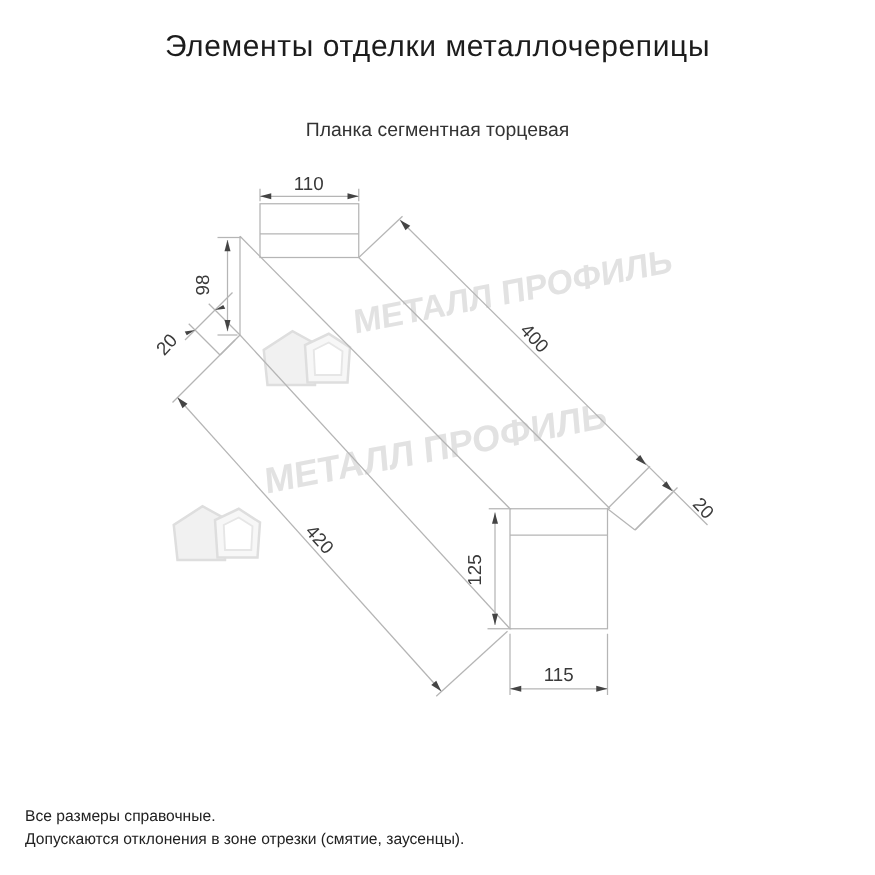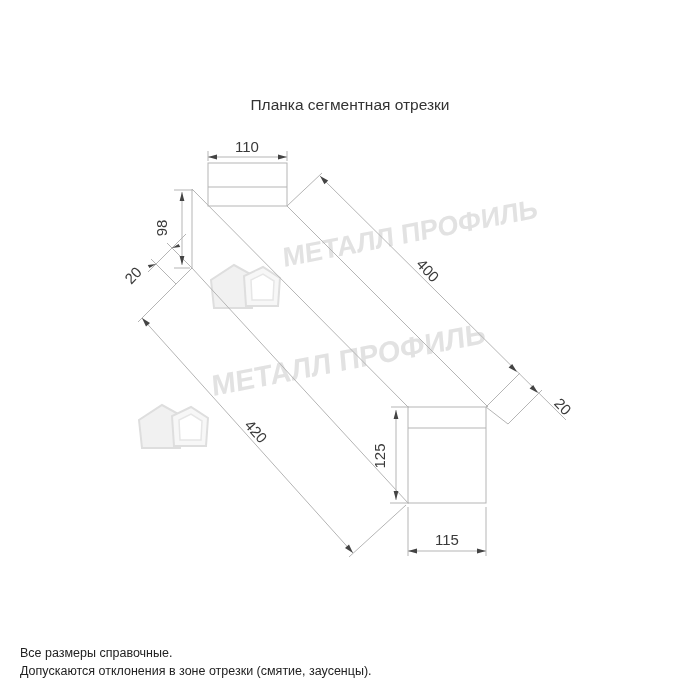--- a/index.html
+++ b/index.html
@@ -22,21 +22,22 @@
   .wm1l{left:208px;top:262px;}
   .wm2l{left:136px;top:402px;}
   svg{position:absolute;left:0;top:0;}
   svg text{font-family:"Liberation Sans", sans-serif;font-size:15px;fill:#3a3a3a;}
 </style>
 </head>
 <body>
 
 <div id="stage">
 
-  <div class="subtitle sub1">Планка сегментная отрезки</div>
+  <div class="page-title">Элементы отделки металлочерепицы</div>
+  <div class="subtitle sub1">Планка сегментная торцевая</div>
 
   <div class="wm-logo wm1l">
     <svg width="76" height="50" viewBox="0 0 76 50">
       <polygon points="6,46 3,18 26,3 46,14 44,46" fill="#f1f1f1" stroke="#dedede" stroke-width="2"></polygon>
       <polygon points="38,44 36,14 55,5 72,16 70,44" fill="#f7f7f7" stroke="#dedede" stroke-width="2"></polygon>
       <polygon points="44,38 43,18 55,12 66,19 65,38" fill="#ffffff" stroke="#e6e6e6" stroke-width="1.5"></polygon>
     </svg>
   </div>
   <div class="wm-text wm1t">МЕТАЛЛ ПРОФИЛЬ</div>
   <div class="wm-logo wm2l">

